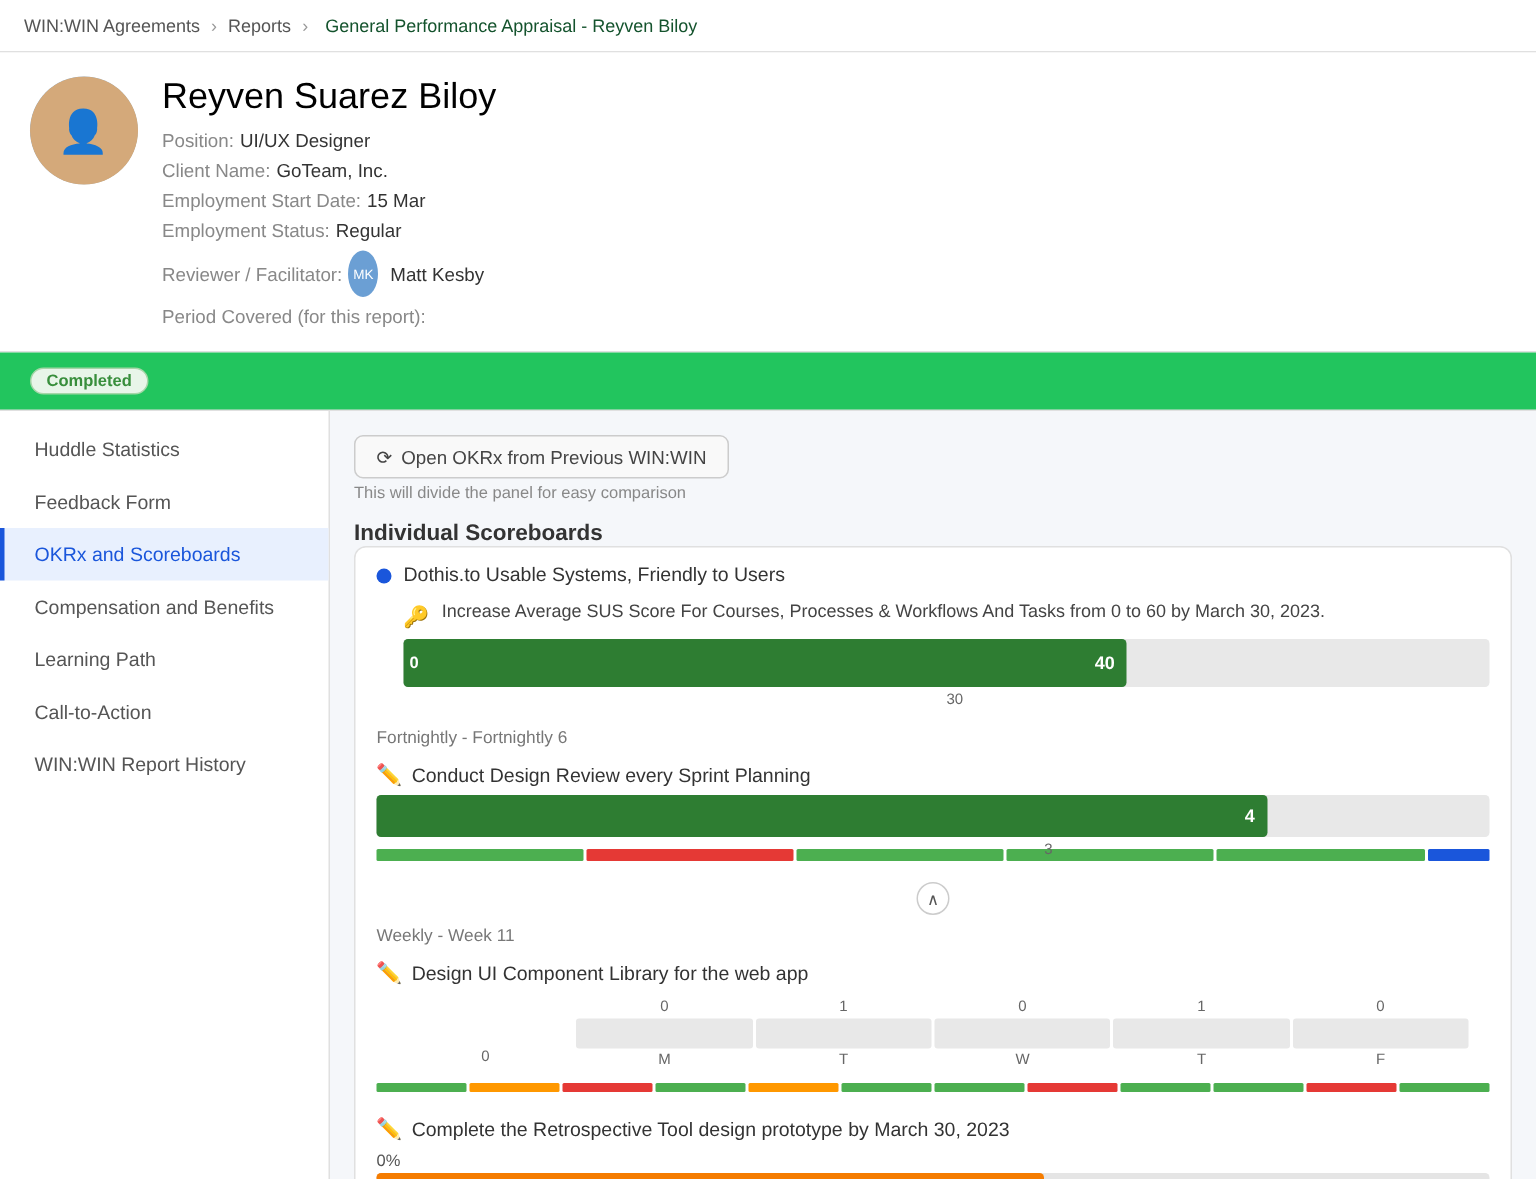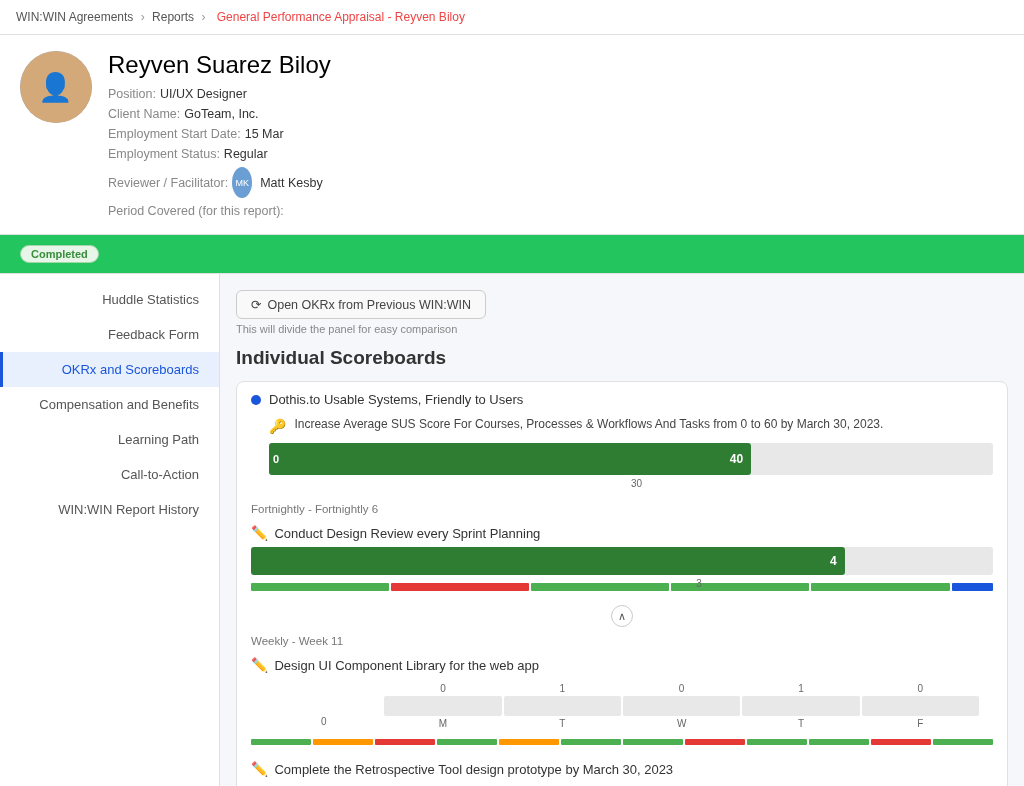--- a/index.html
+++ b/index.html
@@ -1,54 +1,54 @@
 <!DOCTYPE html>
 <html><head>
   <meta charset="utf-8">
   <style>
     * { box-sizing: border-box; margin: 0; padding: 0; }
     body { font-family: -apple-system, BlinkMacSystemFont, 'Segoe UI', sans-serif; font-size: 13px; background: #f0f2f5; color: #333; }
 
     .breadcrumb { padding: 10px 16px; font-size: 12px; color: #666; background: #fff; border-bottom: 1px solid #e0e0e0; }
     .breadcrumb span { color: #999; margin: 0 4px; }
     .breadcrumb a { color: #555; text-decoration: none; }
-    .breadcrumb .current { color: #ef4444; }
+    .breadcrumb .current { color: #14532d; }
 
     .profile-header { background: #fff; padding: 16px 20px; border-bottom: 1px solid #e0e0e0; display: flex; align-items: flex-start; gap: 16px; }
     .avatar-img { width: 72px; height: 72px; border-radius: 50%; background: linear-gradient(135deg, #8aabcc 0%, #c5a882 100%); position: relative; overflow: hidden; }
     .avatar-face { width: 100%; height: 100%; background: #d4a97a; border-radius: 50%; display: flex; align-items: center; justify-content: center; font-size: 28px; }
 
     .profile-info { flex: 1; }
     .profile-name { font-size: 24px; font-weight: 400; color: #000000; margin-bottom: 8px; }
     .profile-meta { display: grid; grid-template-columns: 1fr; gap: 6px 0; }
     .meta-row { display: flex; align-items: center; gap: 4px; font-size: 12.5px; color: #555; }
     .meta-label { color: #888; }
     .meta-value { color: #333; font-weight: 500; }
     .reviewer-avatar { width: 20px; height: 31px; border-radius: 50%; background: #6b9fd4; display: inline-flex; align-items: center; justify-content: center; font-size: 9px; color: white; margin-right: 4px; }
 
     .appraisal-title-bar { background: #22c55e; padding: 10px 20px; border-bottom: 1px solid #e0e0e0; display: flex; align-items: center; gap: 10px; }
     .status-badge { background: #e8f5e9; color: #388e3c; border: 1px solid #a5d6a7; border-radius: 12px; padding: 2px 10px; font-size: 11px; font-weight: 600; }
     .appraisal-title-text { font-size: 15px; font-weight: 600; color: #333; }
 
     .main-layout { display: flex; min-height: calc(786px - 180px); }
 
     .sidebar { width: 220px; background: #fff; border-right: 1px solid #e0e0e0; padding: 8px 0; flex-shrink: 0; }
-    .sidebar-item { padding: 10px 20px; font-size: 13px; color: #555; cursor: pointer; border-left: 3px solid transparent; text-align: right; }
+    .sidebar-item { padding: 10px 20px; font-size: 13px; color: #555; cursor: pointer; border-left: 3px solid transparent; }
     .sidebar-item.active { background: #e8f0fe; color: #1a56db; border-left: 3px solid #1a56db; font-weight: 500; }
 
     .content-area { flex: 1; background: #f5f7fa; padding: 16px; overflow: hidden; }
 
     .okr-open-btn { display: inline-flex; align-items: center; gap: 6px; border: 1px solid #ccc; background: #f9f9f9; border-radius: 6px; padding: 6px 14px; font-size: 12.5px; color: #444; cursor: pointer; margin-bottom: 4px; }
     .hint-text { font-size: 11px; color: #888; margin-bottom: 12px; }
 
-    .scoreboards-title { font-size: 19px; font-weight: 600; color: #333; margin-bottom: 12px; }
+    .scoreboards-title { font-size: 15px; font-weight: 600; color: #333; }
 
     .scoreboard-card { background: #fff; border: 1px solid #e0e0e0; border-radius: 8px; margin-bottom: 12px; overflow: hidden; }
 
-    .objective-row { display: flex; align-items: flex-start; padding: 10px 14px 6px; gap: 8px; }
+    .objective-row { display: flex; align-items: center; padding: 10px 14px 6px; gap: 8px; }
     .dot-blue { width: 10px; height: 10px; background: #1a56db; border-radius: 50%; margin-top: 3px; flex-shrink: 0; }
     .dot-key { color: #f0a500; font-size: 14px; margin-top: 1px; flex-shrink: 0; }
     .objective-text { font-size: 13px; color: #333; font-weight: 500; }
 
     .kr-row { padding: 4px 14px 4px 32px; }
     .kr-text { font-size: 12px; color: #444; margin-bottom: 6px; }
 
     .bar-container { position: relative; background: #e8e8e8; border-radius: 3px; height: 28px; margin-bottom: 4px; overflow: visible; }
     .bar-fill { height: 100%; border-radius: 3px; display: flex; align-items: center; justify-content: flex-end; padding-right: 8px; color: white; font-size: 12px; font-weight: 600; }
     .bar-fill.green { background: #2e7d32; }

